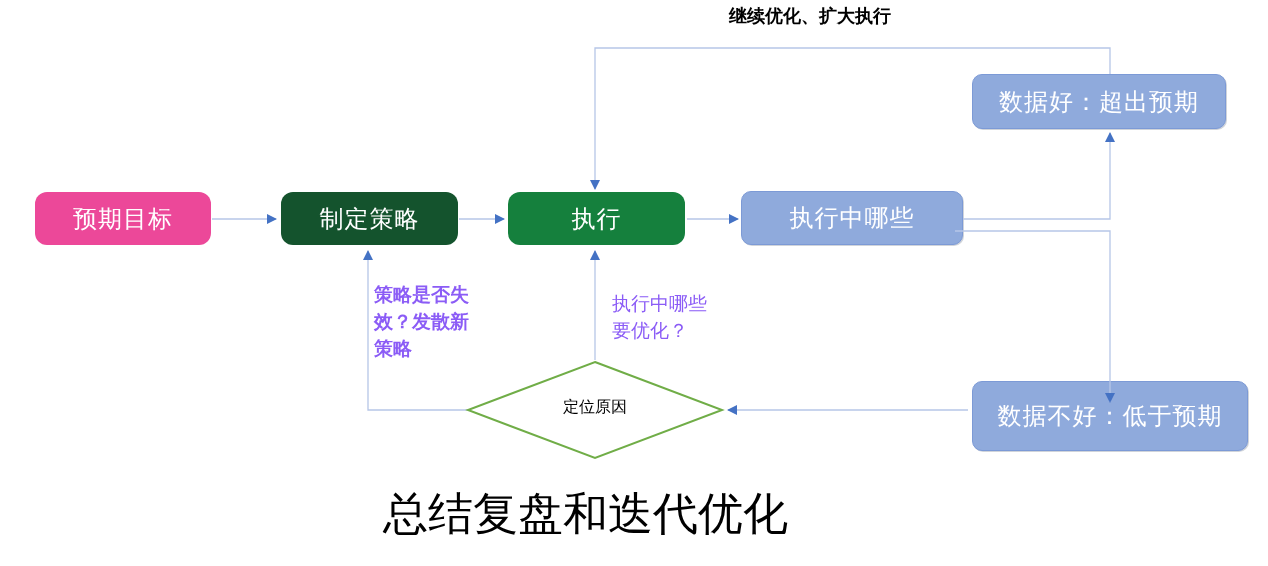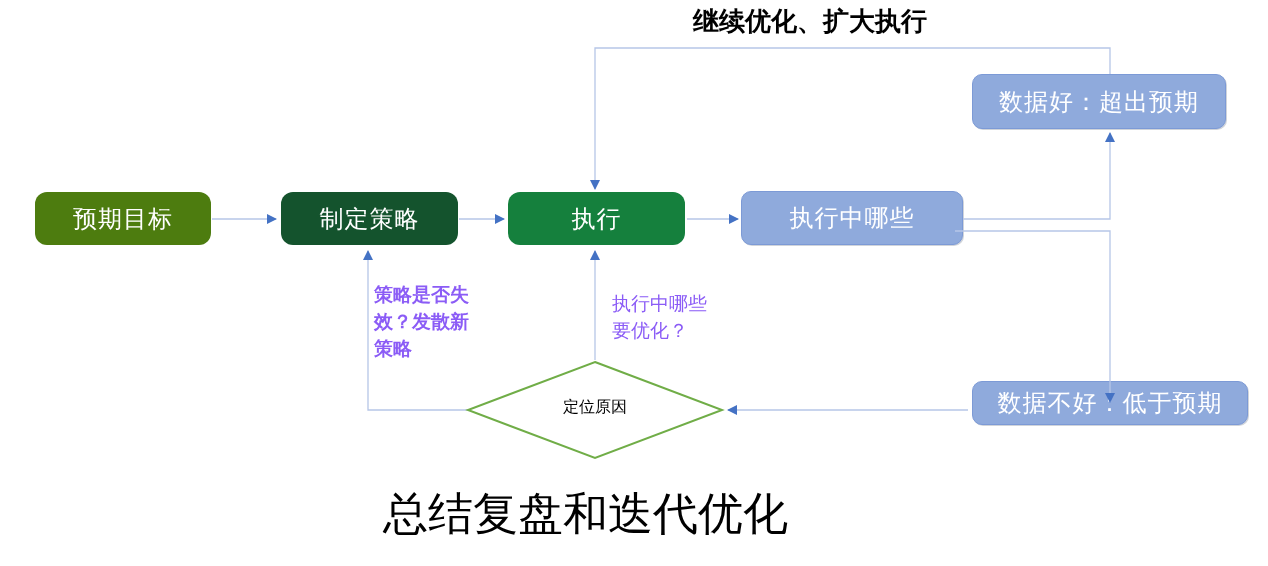--- a/index.html
+++ b/index.html
@@ -34,21 +34,21 @@
     color: #8b5cf6;
     font-size: 19px;
     line-height: 27px;
     white-space: pre-line;
   }
   .note.bold { font-weight: bold; }
   #top-loop-label {
     position: absolute;
     left: 560px; top: 4px; width: 500px;
     text-align: center;
-    font-size: 26px;
+    font-size: 18px;
     font-weight: bold;
     color: #000000;
     white-space: nowrap;
   }
   #decision-label {
     position: absolute;
     left: 520px; top: 397px; width: 150px;
     text-align: center;
     font-size: 16px;
     color: #000000;
@@ -60,28 +60,28 @@
     font-size: 45px;
     color: #000000;
     white-space: nowrap;
   }
   
   #node-goal      { left: 35px;  top: 192px; width: 176px; height: 53px; }
   #node-strategy  { left: 281px; top: 192px; width: 177px; height: 53px; }
   #node-execute   { left: 508px; top: 192px; width: 177px; height: 53px; }
   #node-analysis  { left: 741px; top: 191px; width: 222px; height: 54px; }
   #node-data-good { left: 972px; top: 74px;  width: 254px; height: 55px; }
-  #node-data-bad  { left: 972px; top: 381px; width: 276px; height: 44px; }
+  #node-data-bad  { left: 972px; top: 381px; width: 276px; height: 70px; }
 </style>
 </head>
 <body>
 
 <div id="canvas">
 
-  <div class="node orange" id="node-goal" style="background-color: #4d7c0f;">
+  <div class="node orange" id="node-goal" style="background-color: #ec4899;">
     <span>预期目标</span>
   </div>
 
   <div class="node orange" id="node-strategy" style="background-color: #14532d;">
     <span>制定策略</span>
   </div>
 
   <div class="node orange" id="node-execute" style="background-color: #15803d;">
     <span>执行</span>
   </div>

